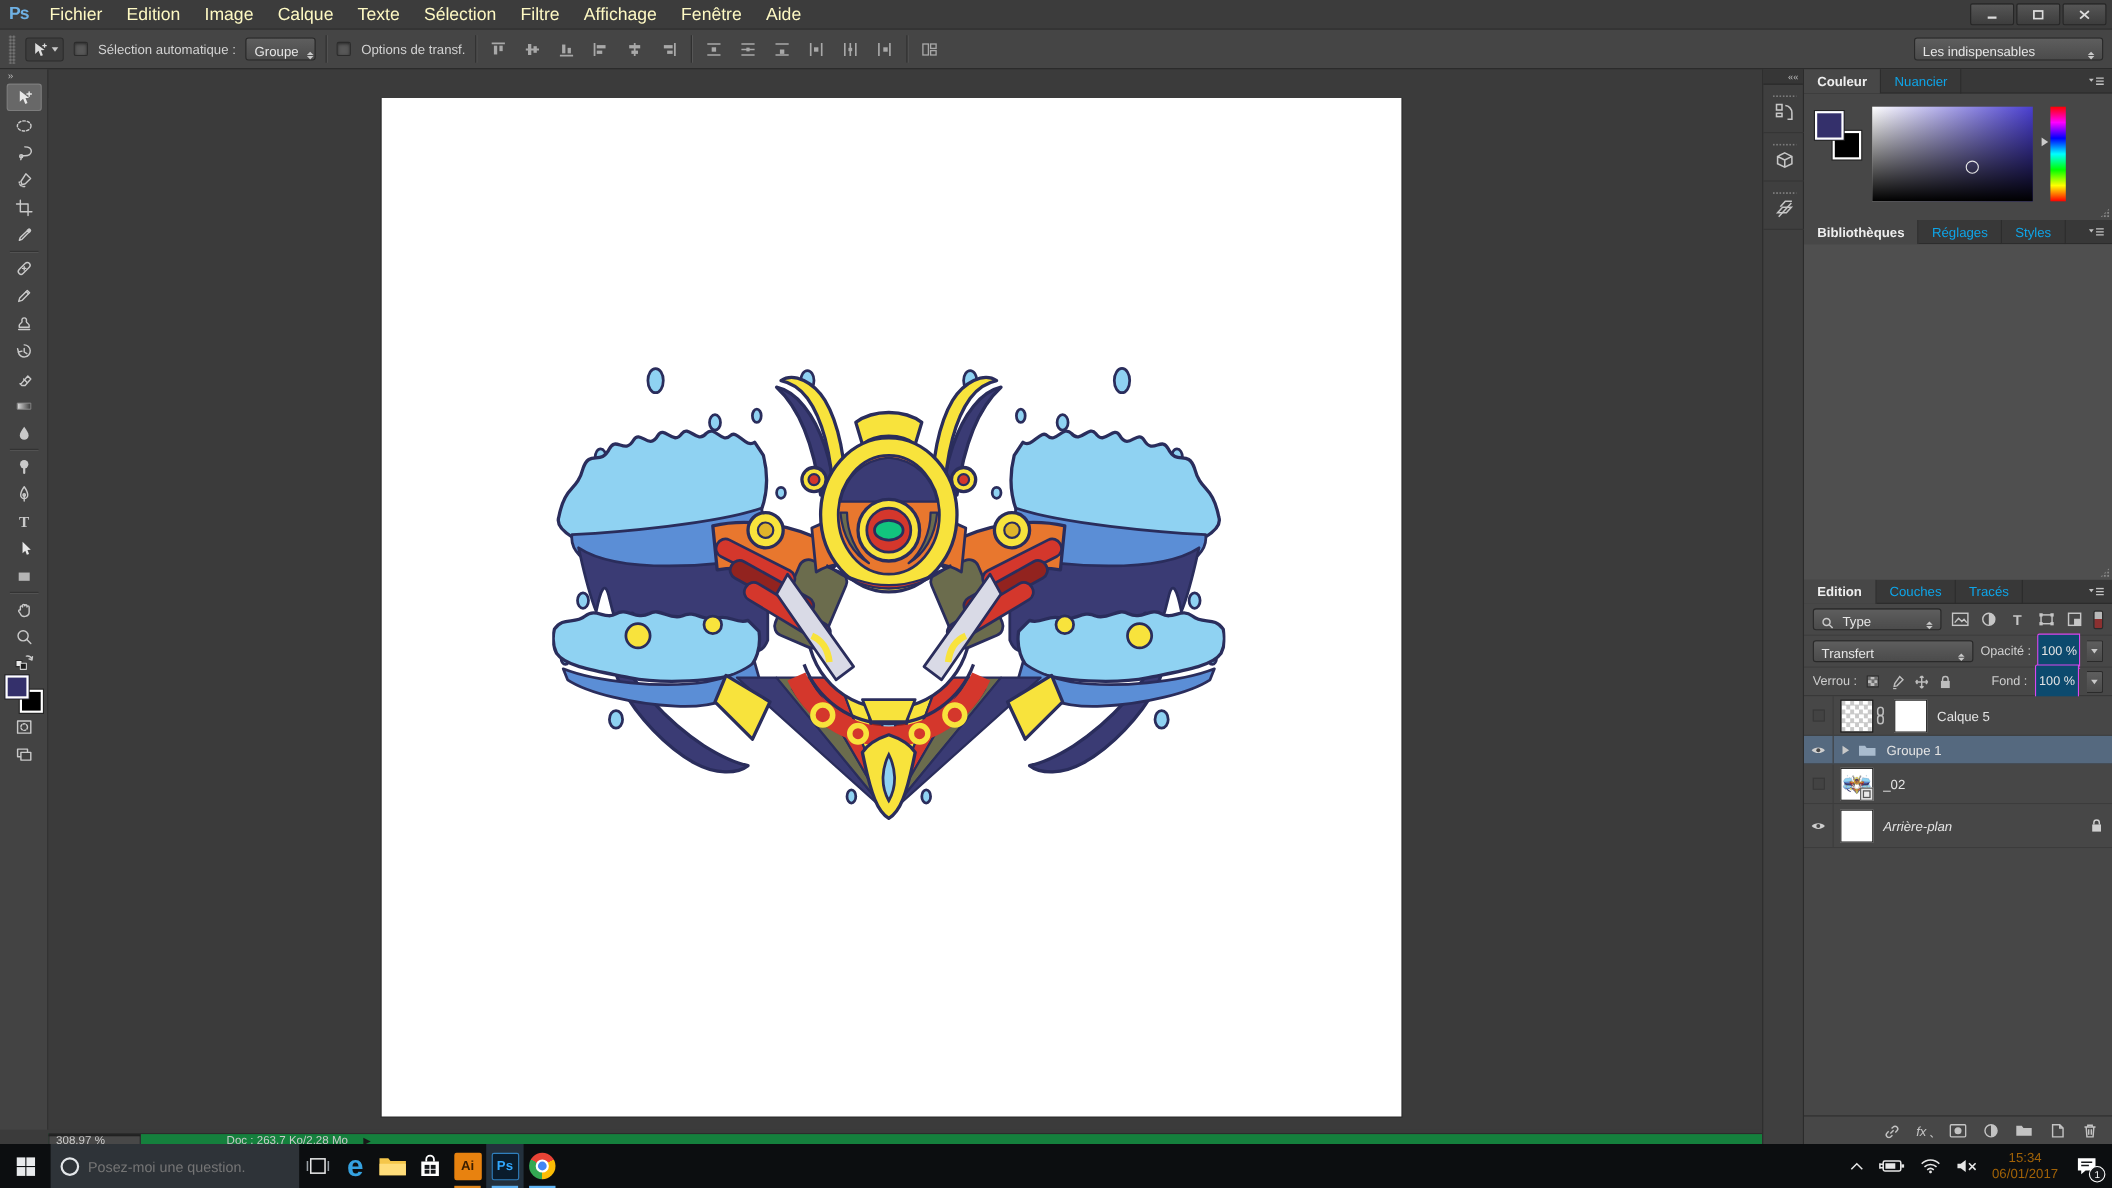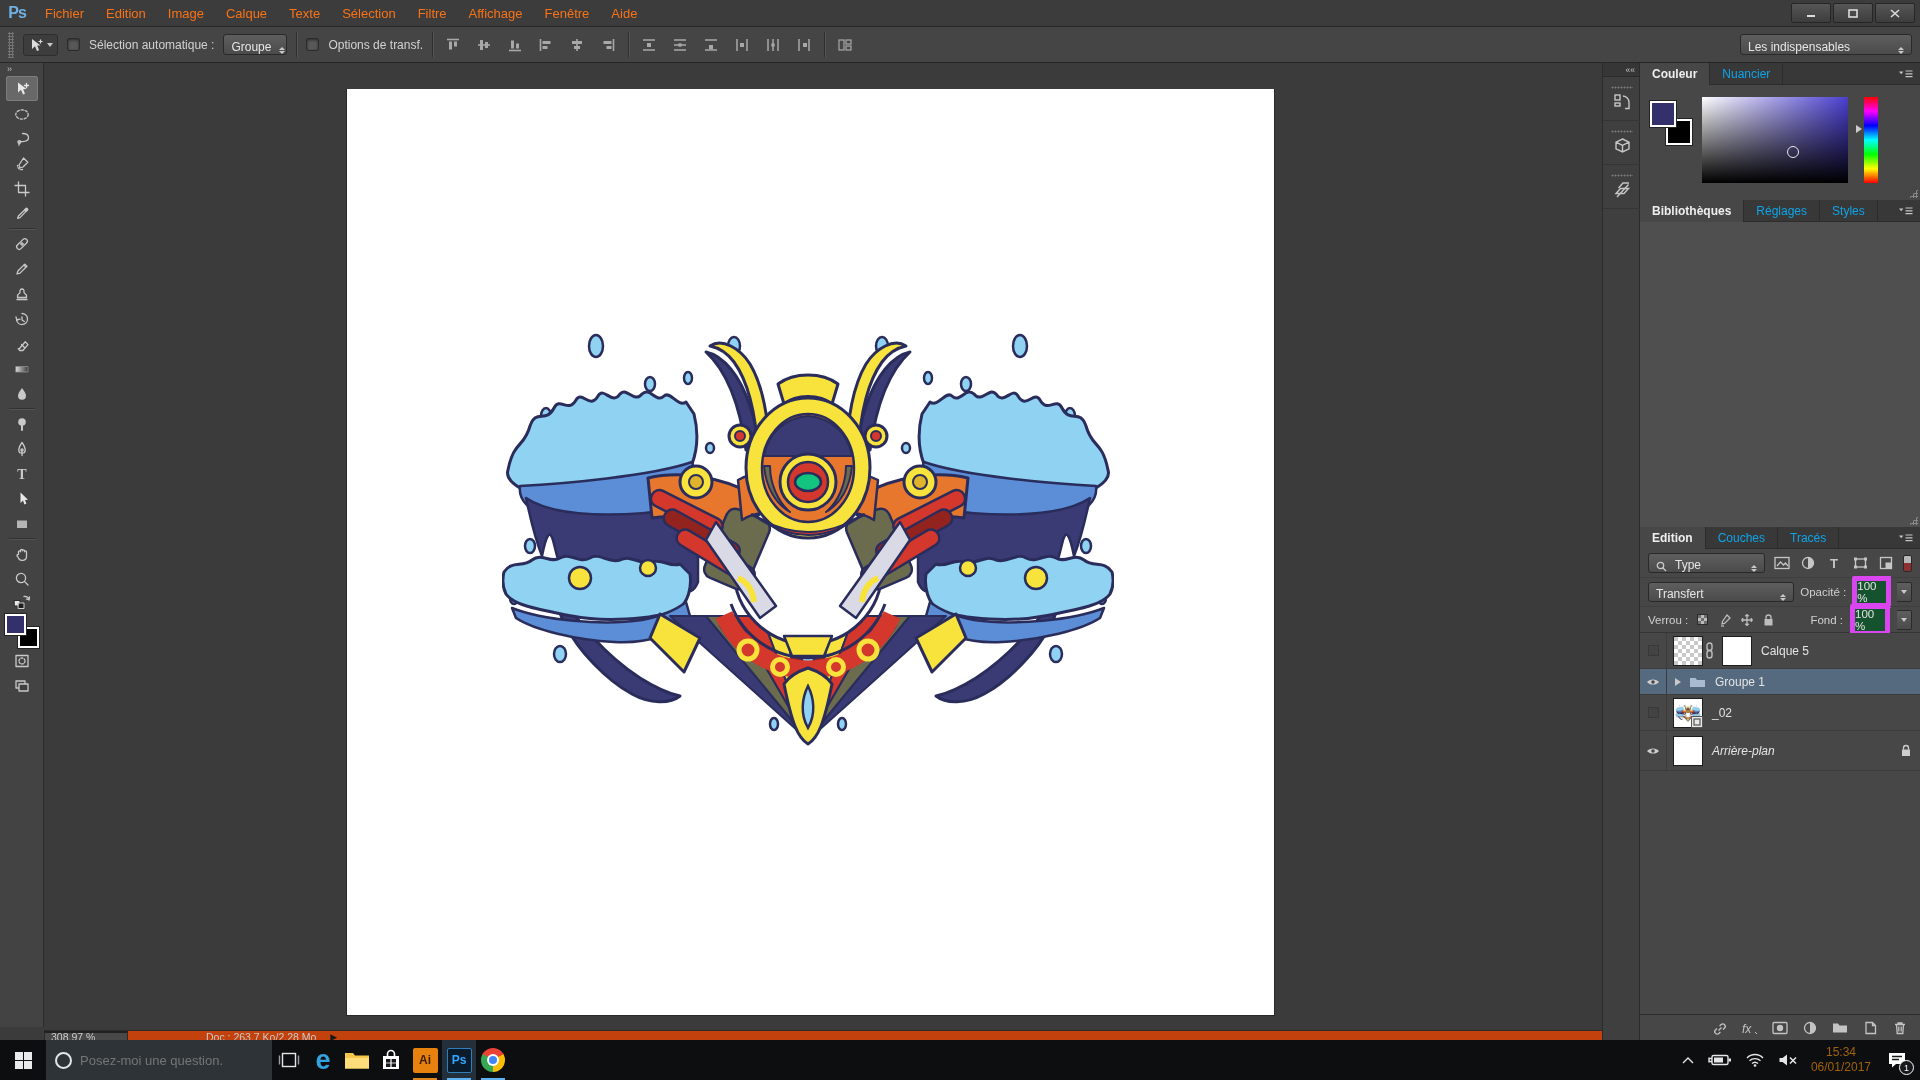--- a/index.html
+++ b/index.html
@@ -5,21 +5,21 @@
   *{box-sizing:border-box;margin:0;padding:0}
   html,body{width:1920px;height:1080px;overflow:hidden}
   body{font-family:"Liberation Sans",sans-serif;background:#3b3b3b;color:#d6d6d6}
   #app{position:relative;width:1920px;height:1080px}
   svg{display:block}
 
   
   #menubar{position:absolute;top:0;left:0;right:0;height:27px;background:#3c3c3c;
     border-bottom:1px solid #282828;display:flex;align-items:center}
   .ps-logo{width:34px;text-align:center;color:#6fb1e4;font-weight:bold;font-size:16px;letter-spacing:-1px}
-  .mi{padding:0 11px;font-size:13px;color:#f97316;height:27px;line-height:27px;cursor:default}
+  .mi{padding:0 11px;font-size:16px;color:#fef9c3;height:27px;line-height:27px;cursor:default}
   .win-controls{margin-left:auto;display:flex;padding-right:5px;gap:2px}
   .wc{width:40px;height:20px;border:1px solid #262626;border-radius:2px;
     background:linear-gradient(#565656,#3d3d3d);display:flex;align-items:center;justify-content:center}
 
   
   #optionsbar{position:absolute;top:27px;left:0;right:0;height:36px;background:#454545;
     border-bottom:1px solid #262626;display:flex;align-items:center;gap:9px;padding:0 8px}
   .ob-grip{width:6px;height:26px;background:radial-gradient(circle,#747474 1px,transparent 1.4px) 0 0/3px 3px}
   .opt-tool{display:flex;align-items:center;gap:3px;padding:2px 4px;border-radius:3px;background:#3d3d3d;border:1px solid #2d2d2d}
   .caret{width:0;height:0;border-left:3.5px solid transparent;border-right:3.5px solid transparent;border-top:4px solid #c9c9c9}
@@ -52,21 +52,21 @@
 
   
   #tabstrip{position:absolute;left:44px;top:63px;width:1558px;height:26px;background:#313131;
     border-bottom:1px solid #232323;display:flex}
   .doctab{height:26px;background:#454545;display:flex;align-items:center;gap:12px;padding:0 10px;
     font-size:12px;color:#dedede;border-right:1px solid #252525}
   .doctab .close{color:#a6a6a6;font-size:13px;line-height:1;cursor:pointer}
   #pasteboard{position:absolute;left:44px;top:89px;width:1558px;height:938px;background:#3b3b3b;overflow:hidden}
   #canvas{position:absolute;left:303px;top:0;width:927px;height:926px;background:#fff;box-shadow:0 0 0 1px #2a2a2a}
   .art{position:absolute;left:155px;top:231px;width:612px;height:433px}
-  #statusbar{position:absolute;left:44px;top:1030px;width:1558px;height:13px;background:#c2410c;
+  #statusbar{position:absolute;left:44px;top:1030px;width:1558px;height:13px;background:#15803d;
     display:flex;align-items:center;font-size:10.5px;color:#c9c9c9;border-top:1px solid #2c2c2c}
   .zoomfield{width:84px;height:13px;background:#484848;border-right:1px solid #2a2a2a;border-left:1px solid #2a2a2a;
     color:#cccccc;font-size:10.5px;font-family:"Liberation Sans",sans-serif;padding:0 6px;outline:none}
   .docinfo{margin-left:78px}
   .status-arrow{margin-left:14px;color:#181818;font-size:9px}
 
   
   #rail{position:absolute;left:1602px;top:63px;width:38px;height:977px;background:#3f3f3f;
     border-left:1px solid #2b2b2b;border-right:1px solid #2b2b2b}
   .rail-header{height:14px;background:#363636;border-bottom:1px solid #2a2a2a;display:flex;
@@ -107,21 +107,21 @@
   #layerspanel{display:flex;flex-direction:column;flex:1;min-height:0}
   .filter-row{height:28px;display:flex;align-items:center;gap:8px;padding:0 8px;flex:none}
   .ddl-search{width:118px;height:20px}
   .fico{display:flex;align-items:center;justify-content:center;width:18px;height:18px}
   .fico svg{stroke:#c6c6c6;fill:none;stroke-width:1.3}
   .ftoggle{margin-left:auto;width:9px;height:17px;border:1px solid #2a2a2a;border-radius:2px;
     background:linear-gradient(#b8b8b8 0 45%,#8c3030 45% 100%)}
   .blend-row{height:29px;display:flex;align-items:center;gap:6px;padding:0 8px;flex:none;border-top:1px solid #3e3e3e}
   .ddl-blend{width:150px;height:20px}
   .small-label{font-size:11.5px;color:#cfcfcf;white-space:nowrap}
-  .numbox{width:40px;height:32px;background:#14532d;border:5px solid #d946ef;border-radius:2px 0 0 2px;
+  .numbox{width:40px;height:32px;background:#0c4a6e;border:1px solid #d946ef;border-radius:2px 0 0 2px;
     display:flex;align-items:center;justify-content:center;font-size:11.5px;color:#e4e4e4}
   .numarrow{width:15px;height:20px;background:linear-gradient(#5e5e5e,#4b4b4b);border:1px solid #2a2a2a;border-left:none;
     border-radius:0 2px 2px 0;display:flex;align-items:center;justify-content:center}
   .numarrow i{width:0;height:0;border-left:3.5px solid transparent;border-right:3.5px solid transparent;border-top:4px solid #c9c9c9}
   .lock-row{height:27px;display:flex;align-items:center;gap:7px;padding:0 8px;flex:none;border-top:1px solid #3e3e3e;border-bottom:1px solid #353535}
   .lockico{width:15px;height:15px;display:flex;align-items:center;justify-content:center}
   .lockico svg{stroke:#bdbdbd;fill:none;stroke-width:1.3}
   .mini-checker{width:11px;height:11px;background:repeating-conic-gradient(#bdbdbd 0 25%,#6e6e6e 0 50%) 0 0/6px 6px;border:1px solid #2d2d2d}
 
   .layerlist{flex:none}

